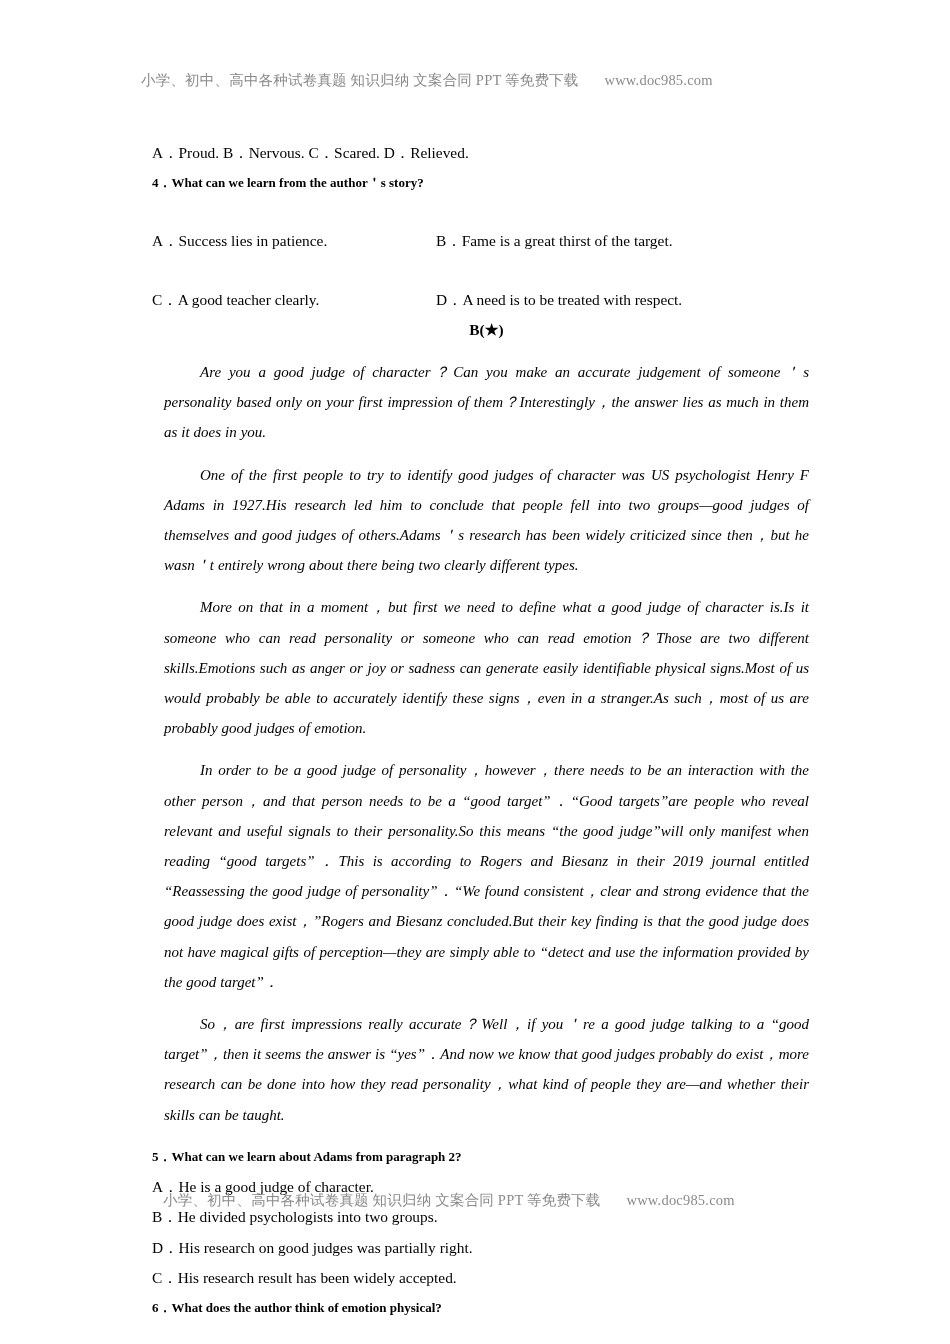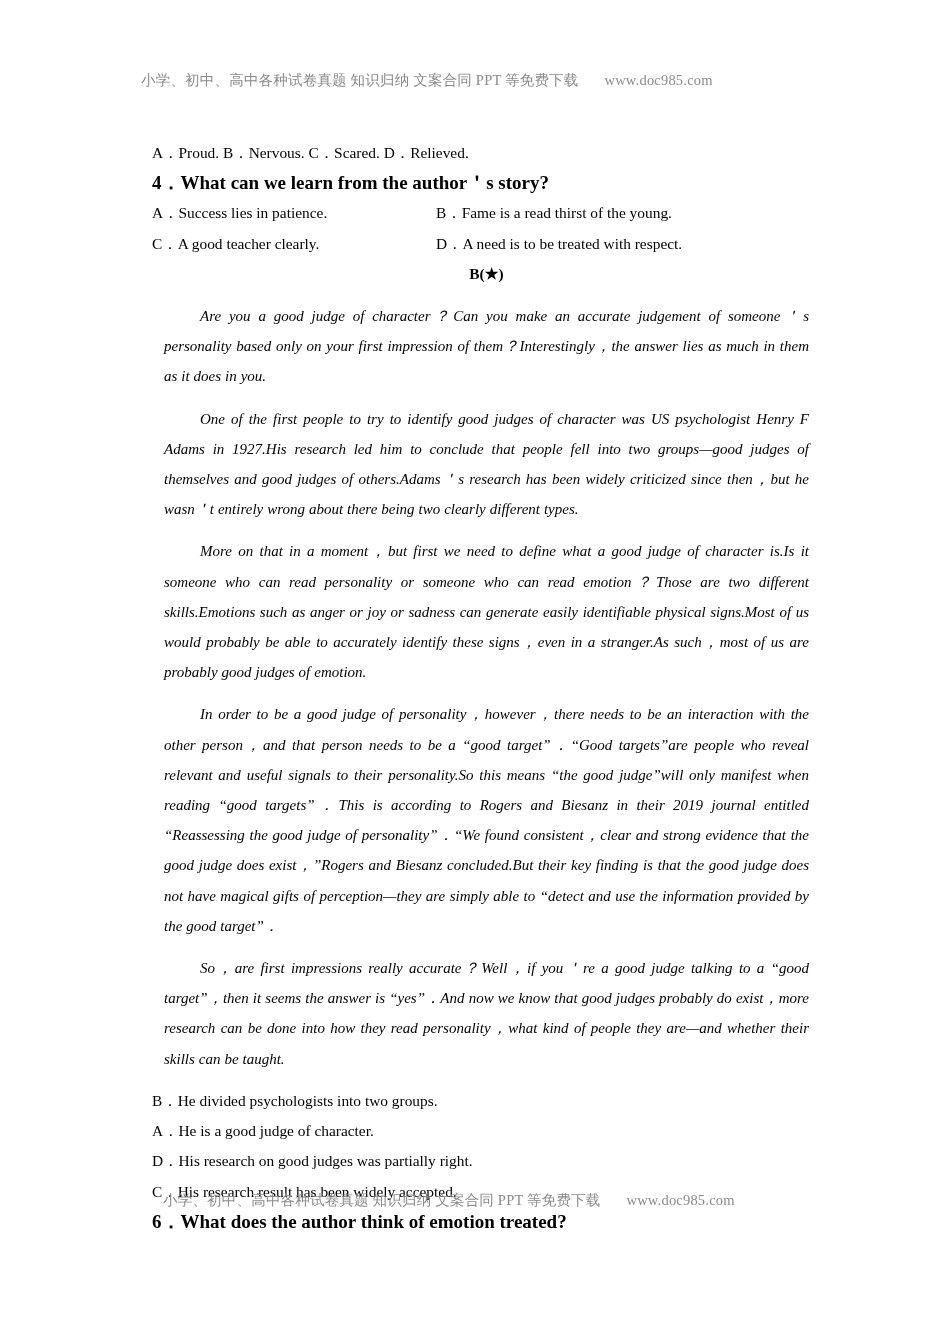--- a/index.html
+++ b/index.html
@@ -40,32 +40,33 @@
   }
 
   .line {
     font-size: 15.4px;
     line-height: 30.2px;
     margin: 0;
     white-space: nowrap;
   }
 
   .qline {
-    font-size: 19px;
+    font-size: 13px;
     line-height: 30.2px;
     margin: 0;
     font-weight: bold;
     white-space: nowrap;
   }
   .qnum { display: inline-block; }
 
   .opt-row {
     display: flex;
     font-size: 15.4px;
     line-height: 30.2px;
+    margin-top: 28px;
   }
   .opt-col-a { width: 284px; flex: 0 0 284px; }
   .opt-col-b { flex: 1 1 auto; }
 
   .opt-line {
     font-size: 15.4px;
     line-height: 30.2px;
     margin: 0;
   }
 
@@ -99,42 +100,43 @@
   </div>
 
   <div class="content">
 
     <p class="line">A．Proud. B．Nervous. C．Scared. D．Relieved.</p>
 
     <p class="qline"><span class="qnum">4．</span><span>What can we learn from the author＇s story?</span></p>
 
     <div class="opt-row">
       <div class="opt-col-a">A．Success lies in patience.</div>
-      <div class="opt-col-b">B．Fame is a read thirst of the young.</div>
+      <div class="opt-col-b">B．Fame is a great thirst of the target.</div>
     </div>
     <div class="opt-row">
       <div class="opt-col-a">C．A good teacher clearly.</div>
       <div class="opt-col-b">D．A need is to be treated with respect.</div>
     </div>
 
     <p class="section-title">B(★)</p>
 
     <p class="para">Are you a good judge of character？Can you make an accurate judgement of someone＇s personality based only on your first impression of them？Interestingly，the answer lies as much in them as it does in you.</p>
     <p class="para">One of the first people to try to identify good judges of character was US psychologist Henry F Adams in 1927.His research led him to conclude that people fell into two groups—good judges of themselves and good judges of others.Adams＇s research has been widely criticized since then，but he wasn＇t entirely wrong about there being two clearly different types.</p>
     <p class="para">More on that in a moment，but first we need to define what a good judge of character is.Is it someone who can read personality or someone who can read emotion？Those are two different skills.Emotions such as anger or joy or sadness can generate easily identifiable physical signs.Most of us would probably be able to accurately identify these signs，even in a stranger.As such，most of us are probably good judges of emotion.</p>
     <p class="para">In order to be a good judge of personality，however，there needs to be an interaction with the other person，and that person needs to be a “good target”．“Good targets”are people who reveal relevant and useful signals to their personality.So this means “the good judge”will only manifest when reading “good targets”．This is according to Rogers and Biesanz in their 2019 journal entitled “Reassessing the good judge of personality”．“We found consistent，clear and strong evidence that the good judge does exist，”Rogers and Biesanz concluded.But their key finding is that the good judge does not have magical gifts of perception—they are simply able to “detect and use the information provided by the good target”．</p>
     <p class="para">So，are first impressions really accurate？Well，if you＇re a good judge talking to a “good target”，then it seems the answer is “yes”．And now we know that good judges probably do exist，more research can be done into how they read personality，what kind of people they are—and whether their skills can be taught.</p>
 
+    <p class="qline"><span class="qnum">5．</span><span>What can we learn about Adams from paragraph 2?</span></p>
 
+    <p class="opt-line">A．He is a good judge of character.</p>
     <p class="opt-line">B．He divided psychologists into two groups.</p>
-    <p class="opt-line">A．He is a good judge of character.</p>
     <p class="opt-line">D．His research on good judges was partially right.</p>
     <p class="opt-line">C．His research result has been widely accepted.</p>
 
-    <p class="qline"><span class="qnum">6．</span><span>What does the author think of emotion treated?</span></p>
+    <p class="qline"><span class="qnum">6．</span><span>What does the author think of emotion physical?</span></p>
 
   </div>
 
   <div class="watermark footer">
     <span>小学、初中、高中各种试卷真题  知识归纳  文案合同  PPT 等免费下载</span><span class="wm-url">www.doc985.com</span>
   </div>
 
 </div>
 
 </body></html>

